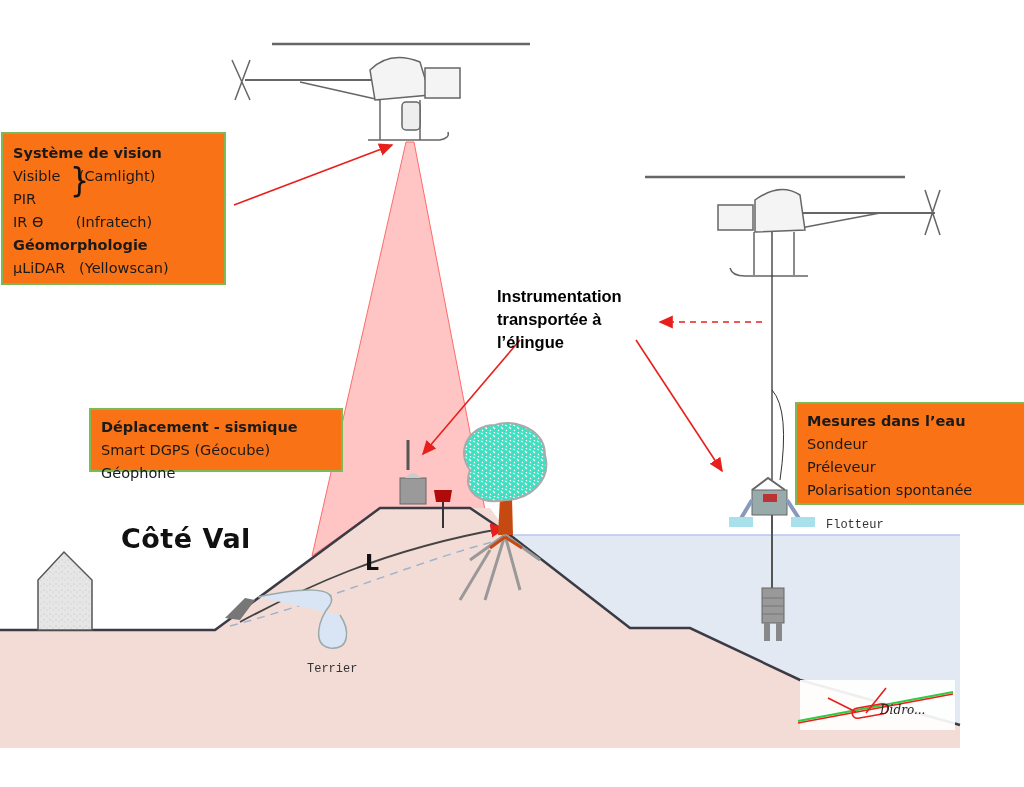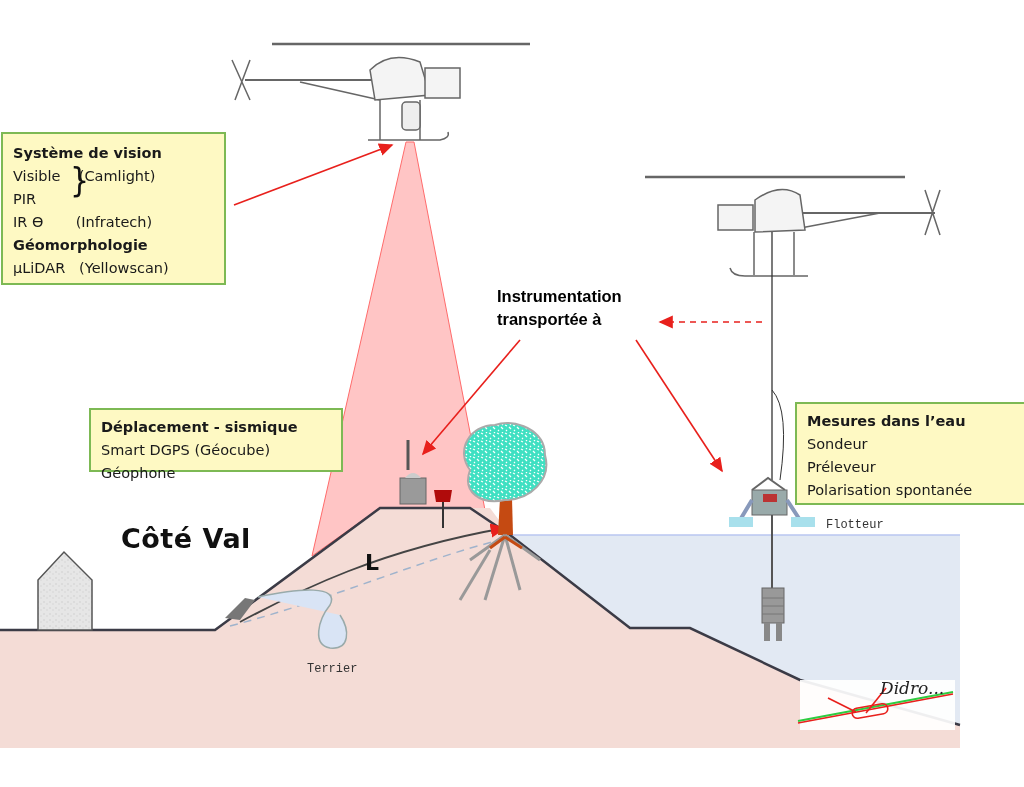--- a/index.html
+++ b/index.html
@@ -1,31 +1,31 @@
 <!DOCTYPE html>
 <html><head>
 <meta charset="utf-8">
 <style>
   html, body { margin:0; padding:0; background:#ffffff; }
   body { width:1024px; height:787px; position:relative; overflow:hidden; font-family:"Liberation Sans", sans-serif; }
   #scene { position:absolute; left:0; top:0; width:1024px; height:787px; }
-  .box { position:absolute; background:#fef9c3; border:2px solid #7db954; box-sizing:border-box; font-family:"DejaVu Sans", sans-serif; color:#1a1a1a; font-size:14.5px; line-height:23px; padding:6px 10px; }
+  .box { position:absolute; background:#f97316; border:2px solid #7db954; box-sizing:border-box; font-family:"DejaVu Sans", sans-serif; color:#1a1a1a; font-size:14.5px; line-height:23px; padding:6px 10px; }
   .box .b { font-weight:bold; }
   .box div { white-space:nowrap; }
   #box-vision { left:1px; top:132px; width:225px; height:153px; padding-top:8px; }
   #box-dep { left:89px; top:408px; width:254px; height:64px; }
   #box-eau { left:795px; top:402px; width:232px; height:103px; }
   .center-title { position:absolute; font-weight:bold; font-size:16.5px; line-height:23px; color:#000; font-family:"Liberation Sans", sans-serif; }
   #instr-title { left:497px; top:285px; width:170px; }
   #cote-val { position:absolute; left:121px; top:523px; font-size:27px; font-weight:bold; color:#111; font-family:"DejaVu Sans", sans-serif; letter-spacing:0.5px;text-align:center; }
   #letter-l { position:absolute; left:365px; top:550px; font-size:22px; font-weight:bold; color:#111; font-family:"DejaVu Sans", sans-serif; }
   .small-label { position:absolute; font-size:12px; color:#333; font-family:Liberation Mono, monospace; }
   #terrier { left:307px; top:662px; }
   #flotteur { left:826px; top:518px; }
-  #didro { position:absolute; left:880px; top:678px; font-family:"DejaVu Serif", serif; font-style:italic; font-size:17px; color:#222; }
+  #didro { position:absolute; left:880px; top:703px; font-family:"DejaVu Serif", serif; font-style:italic; font-size:12px; color:#222; }
   .bracket { position:absolute; left:70px; top:166px; font-size:30px; line-height:30px; color:#111; font-family:"DejaVu Sans", sans-serif; transform:scaleY(1.1); }
 </style>
 </head>
 <body>
 
 <svg id="scene" viewBox="0 0 1024 787" xmlns="http://www.w3.org/2000/svg">
   <defs>
     <marker id="arrowhead" markerWidth="10" markerHeight="10" refX="8" refY="5" orient="auto">
       <path d="M0,1 L9,5 L0,9 Z" fill="#e8201c"></path>
     </marker>
@@ -151,19 +151,20 @@
 <div class="box" id="box-eau">
   <div class="b">Mesures dans l’eau</div>
   <div>Sondeur</div>
   <div>Préleveur</div>
   <div>Polarisation spontanée</div>
 </div>
 
 <div class="center-title" id="instr-title">
   <div>Instrumentation</div>
   <div>transportée à</div>
+  <div>l’élingue</div>
 </div>
 
 <div id="cote-val">Côté Val</div>
 <div id="letter-l">L</div>
 <div class="small-label" id="terrier">Terrier</div>
 <div class="small-label" id="flotteur">Flotteur</div>
 <div id="didro">Didro...</div>
 
 </body></html>

